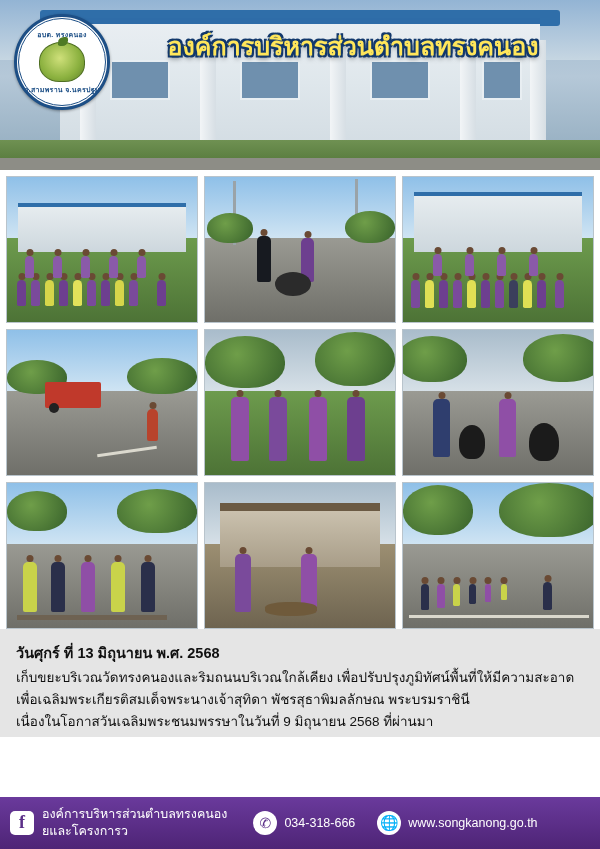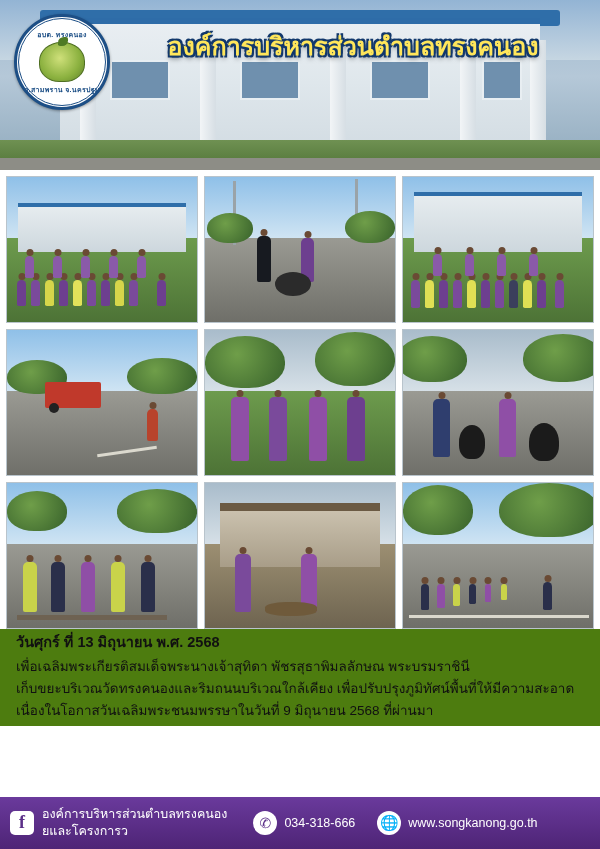--- a/index.html
+++ b/index.html
@@ -157,22 +157,22 @@
     position:absolute; background:#c0392b; border-radius:2px;
   }
   .truck:after {
     content:""; position:absolute; left:4px; bottom:-5px; width:10px;height:10px;
     border-radius:50%; background:#222;
   }
   .bag { position:absolute; background:#1b1b1b; border-radius:50% 50% 40% 40%; }
 
   
   .body-text {
-    padding: 1px 16px 4px 16px;
-    background: #4d7c0f;
+    padding: 12px 16px 4px 16px;
+    background: #e5e5e5;
   }
   .date-line {
     font-size: 14.5px; font-weight: bold; color: #111;
     margin-bottom: 3px;
   }
   .para {
     font-size: 13.5px; color: #111; line-height: 1.62;
     text-align: left;
   }
   .para .indent { display:inline-block; width: 26px; }
@@ -368,24 +368,24 @@
       <div class="p" style="left:82px;bottom:26px;width:6px;height:18px;background:#8f4fa6;"></div>
       <div class="p" style="left:98px;bottom:28px;width:6px;height:16px;background:#c9d34a;"></div>
       <div class="p" style="left:140px;bottom:18px;width:9px;height:28px;background:#2a2f4a;"></div>
       <div class="road-line" style="left:6px;bottom:10px;width:180px;"></div>
     </div>
   </div>
 
   <div class="body-text">
     <div class="date-line">วันศุกร์ ที่ 13 มิถุนายน พ.ศ. 2568</div>
     <div class="para">
+      <span>เก็บขยะบริเวณวัดทรงคนองและริมถนนบริเวณใกล้เคียง เพื่อปรับปรุงภูมิทัศน์พื้นที่ให้มีความสะอาด</span>
+    </div>
+    <div class="para">
       <span>เพื่อเฉลิมพระเกียรติสมเด็จพระนางเจ้าสุทิดา พัชรสุธาพิมลลักษณ พระบรมราชินี</span>
-    </div>
-    <div class="para">
-      <span>เก็บขยะบริเวณวัดทรงคนองและริมถนนบริเวณใกล้เคียง เพื่อปรับปรุงภูมิทัศน์พื้นที่ให้มีความสะอาด</span>
     </div>
     <div class="para">
       <span>เนื่องในโอกาสวันเฉลิมพระชนมพรรษาในวันที่ 9 มิถุนายน 2568 ที่ผ่านมา</span>
     </div>
   </div>
 
   <div class="footer">
     <div class="fb-icon">f</div>
     <div class="f-org">
       <div>องค์การบริหารส่วนตำบลทรงคนอง</div>

